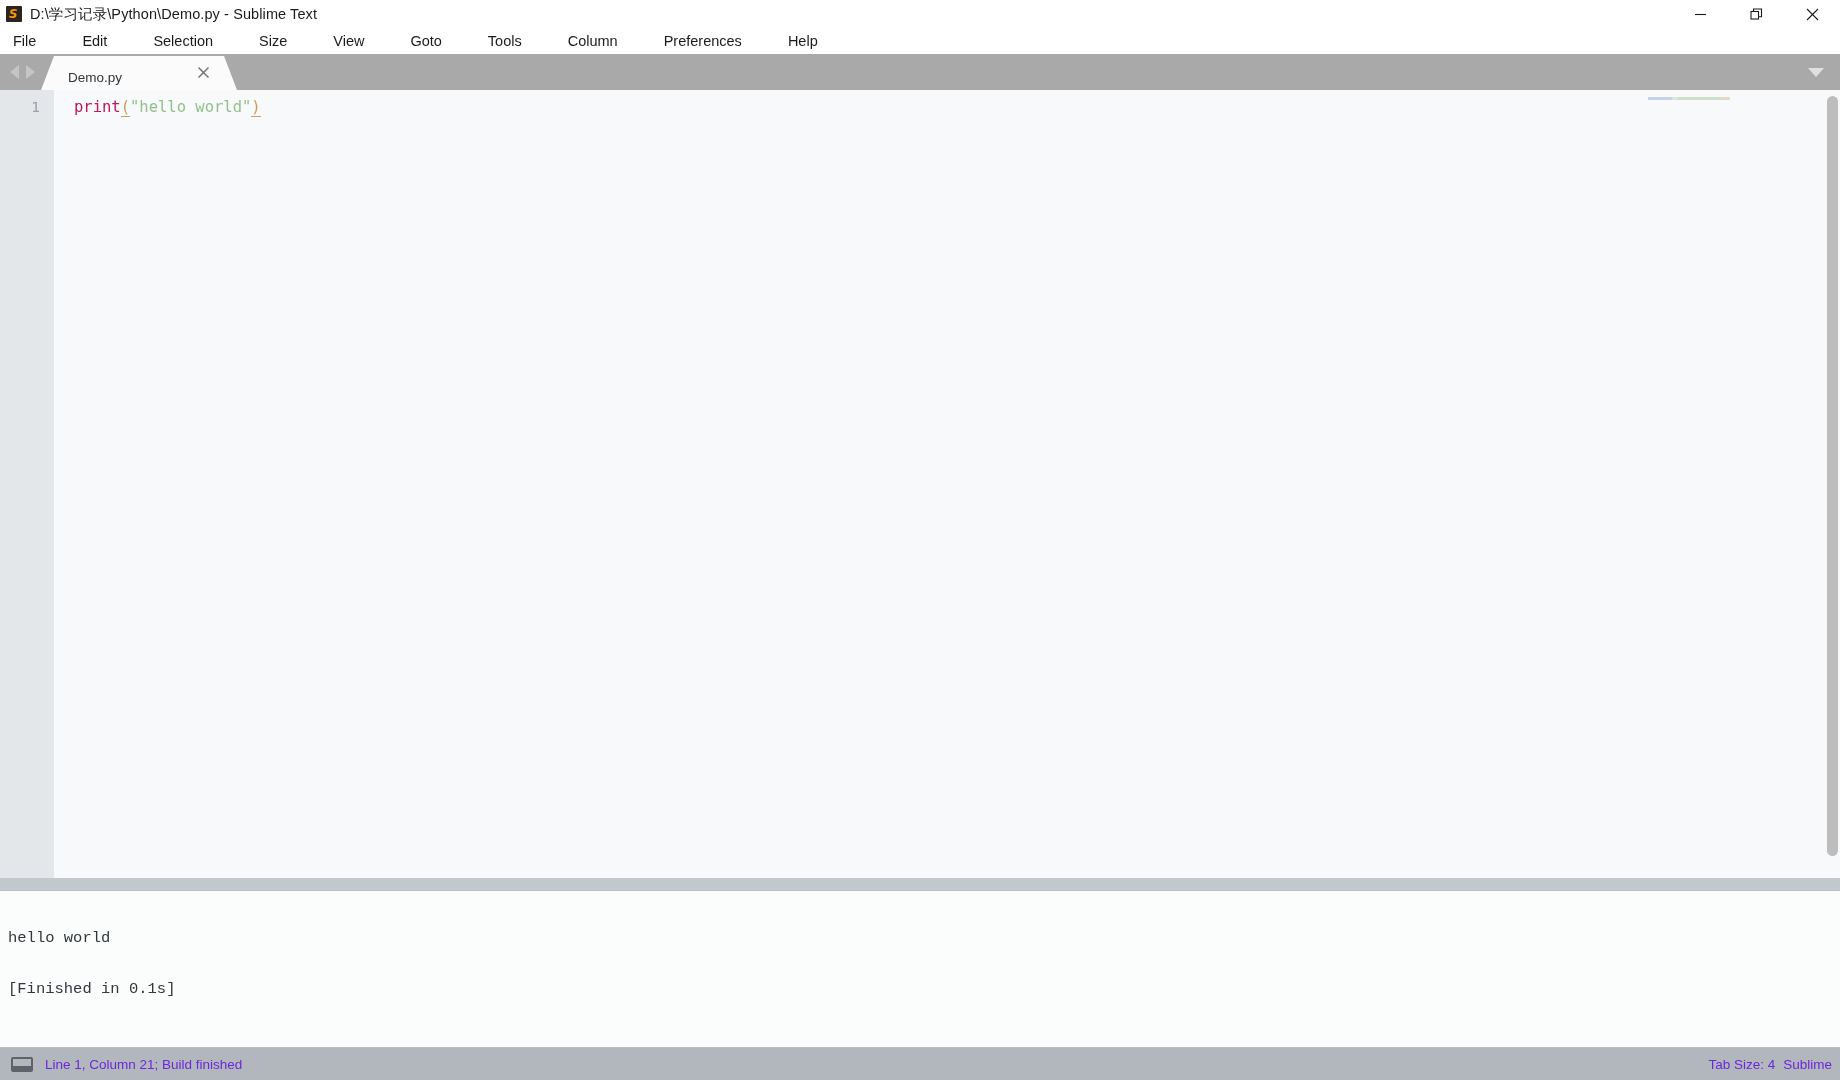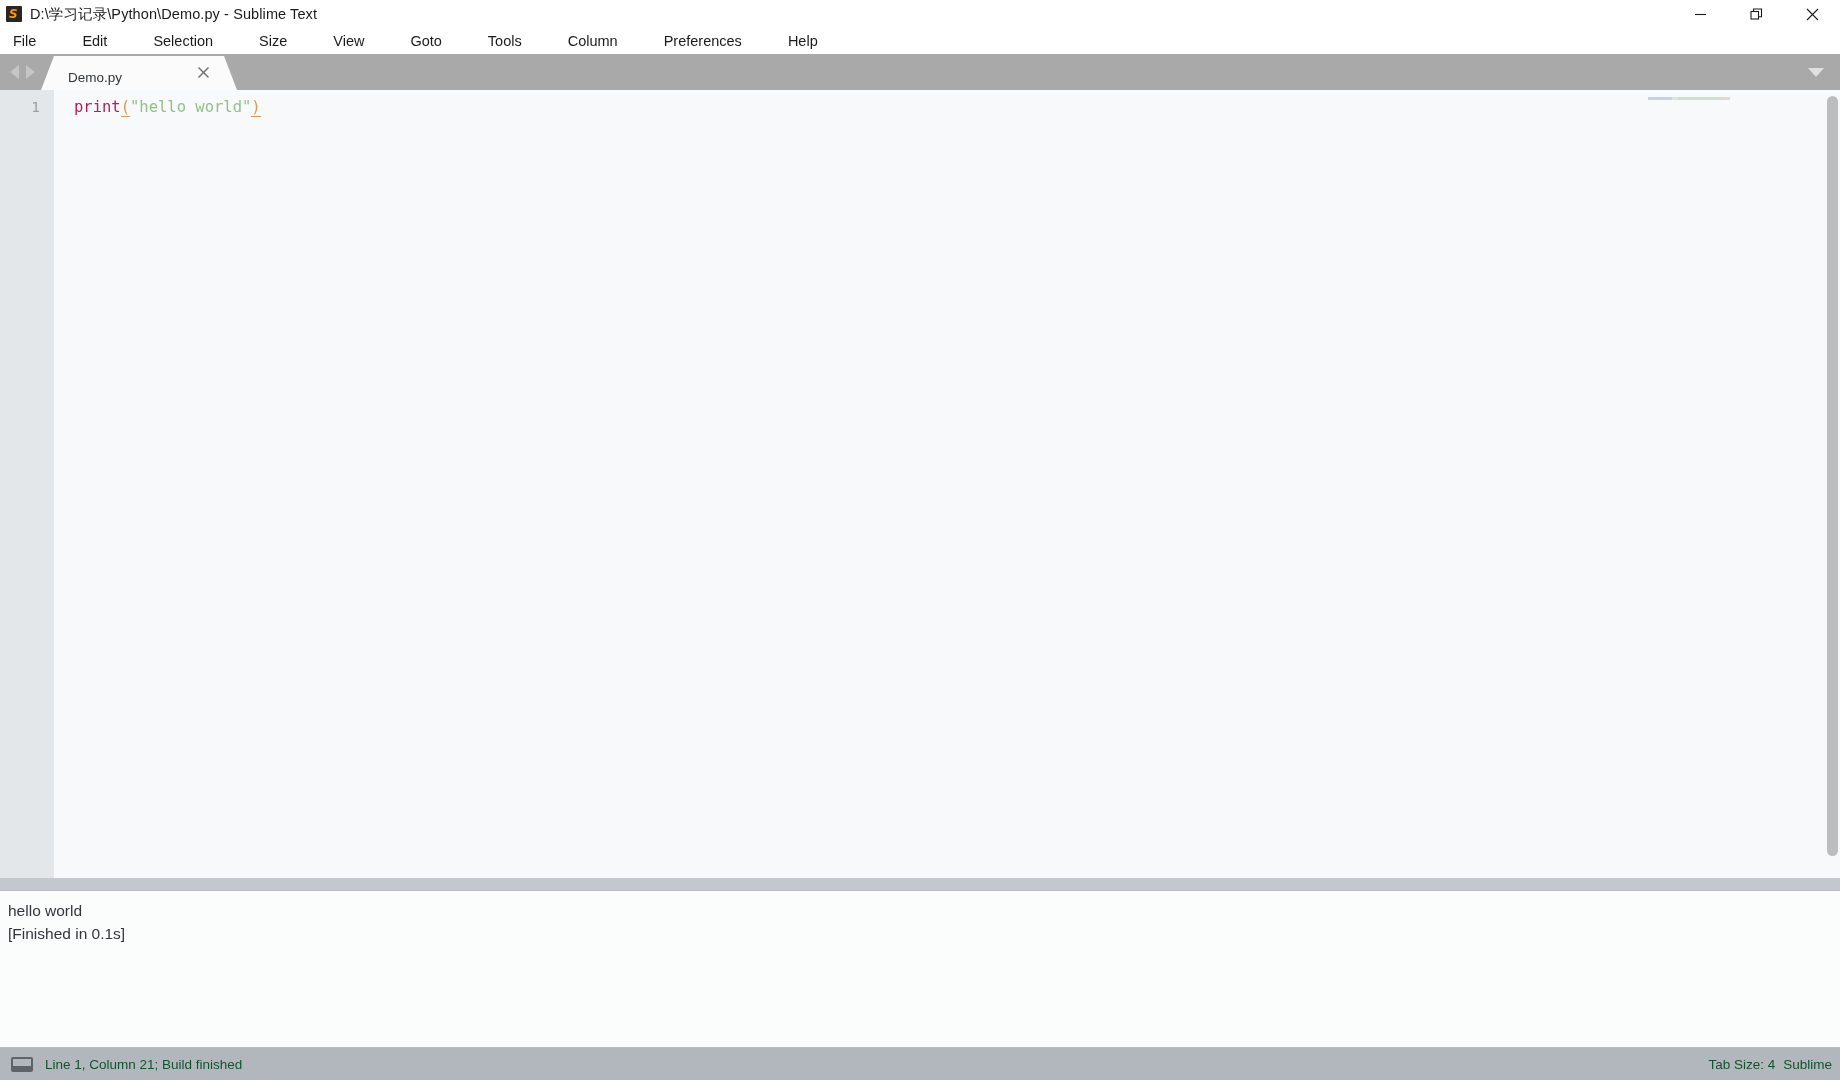--- a/index.html
+++ b/index.html
@@ -247,25 +247,26 @@
   .console-panel {
     flex: 0 0 158px;
     background: #fbfcfc;
     border-top: 1px solid #b9bdc4;
     border-bottom: 1px solid #b9bdc4;
     padding: 8px 0 0 8px;
     box-sizing: border-box;
     overflow: hidden;
   }
   .console-line {
-    font-family: Liberation Sans, sans-serif;
+    font-family: Liberation Mono, monospace;
     font-size: 15.5px;
     line-height: 23px;
     color: #32373c;
     white-space: pre;
+    margin-top: 28px;
   }
 
   
   .statusbar {
     flex: 0 0 32px;
     background: #b2b7be;
     display: flex;
     align-items: center;
     position: relative;
   }
@@ -282,21 +283,21 @@
   }
   .sb-panel-icon::after {
     content: "";
     position: absolute;
     left: 0; right: 0; bottom: 0;
     height: 4px;
     background: #5e636a;
   }
   .sb-text {
     font-size: 13.5px;
-    color: #14532d;
+    color: #6d28d9;
     white-space: nowrap;
   }
   .sb-right {
     position: absolute;
     right: 0;
     display: flex;
     align-items: center;
     height: 32px;
   }
   .sb-right .sb-text { margin-right: 8px; }

